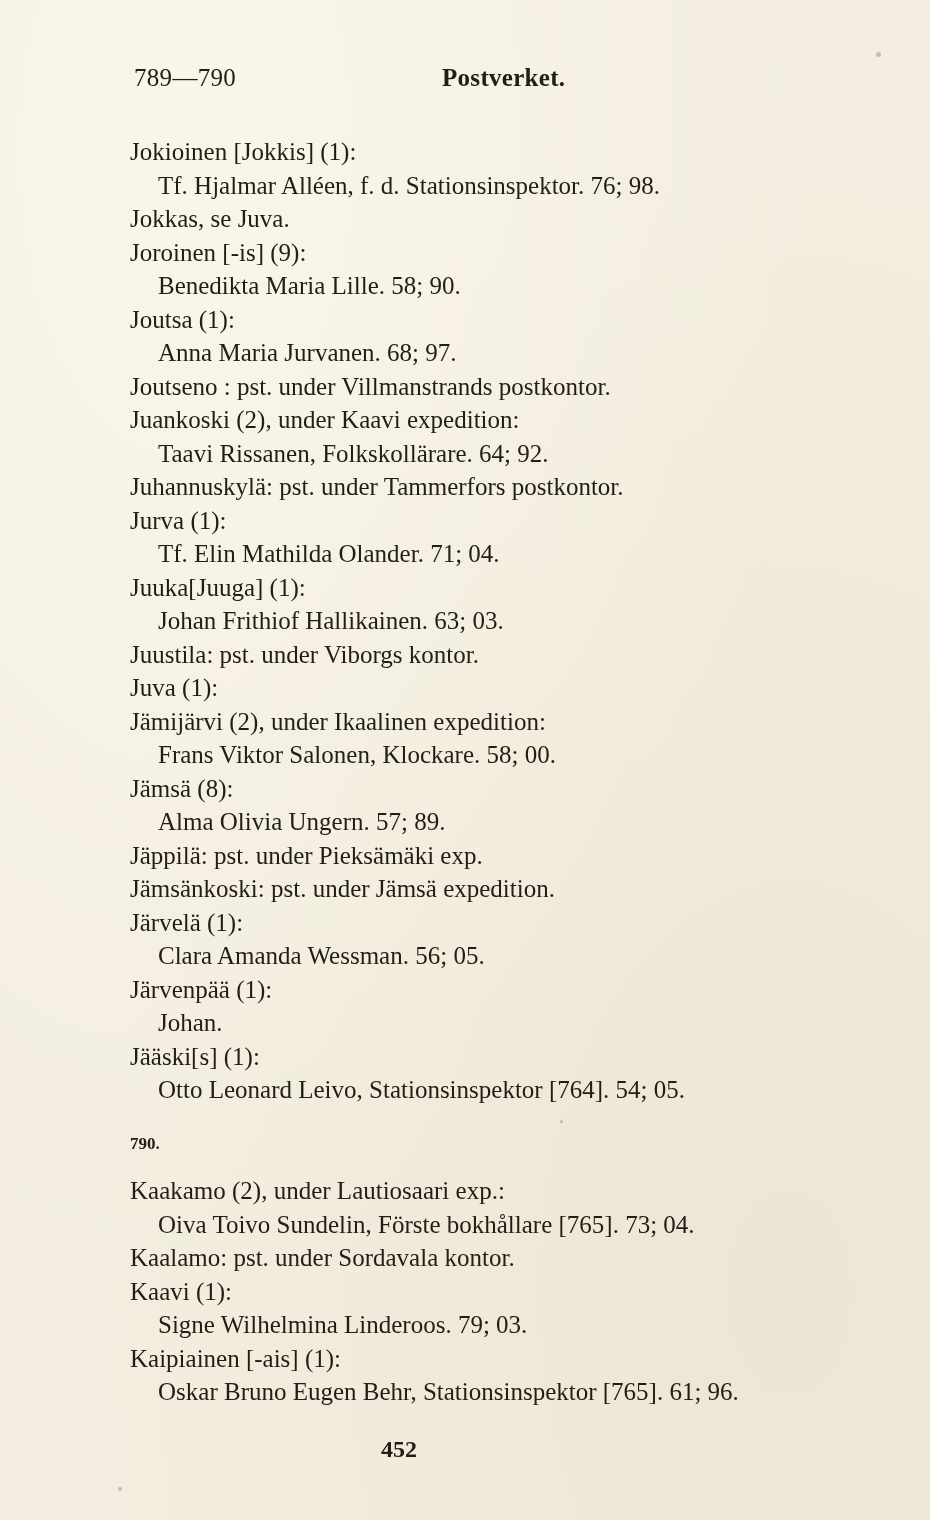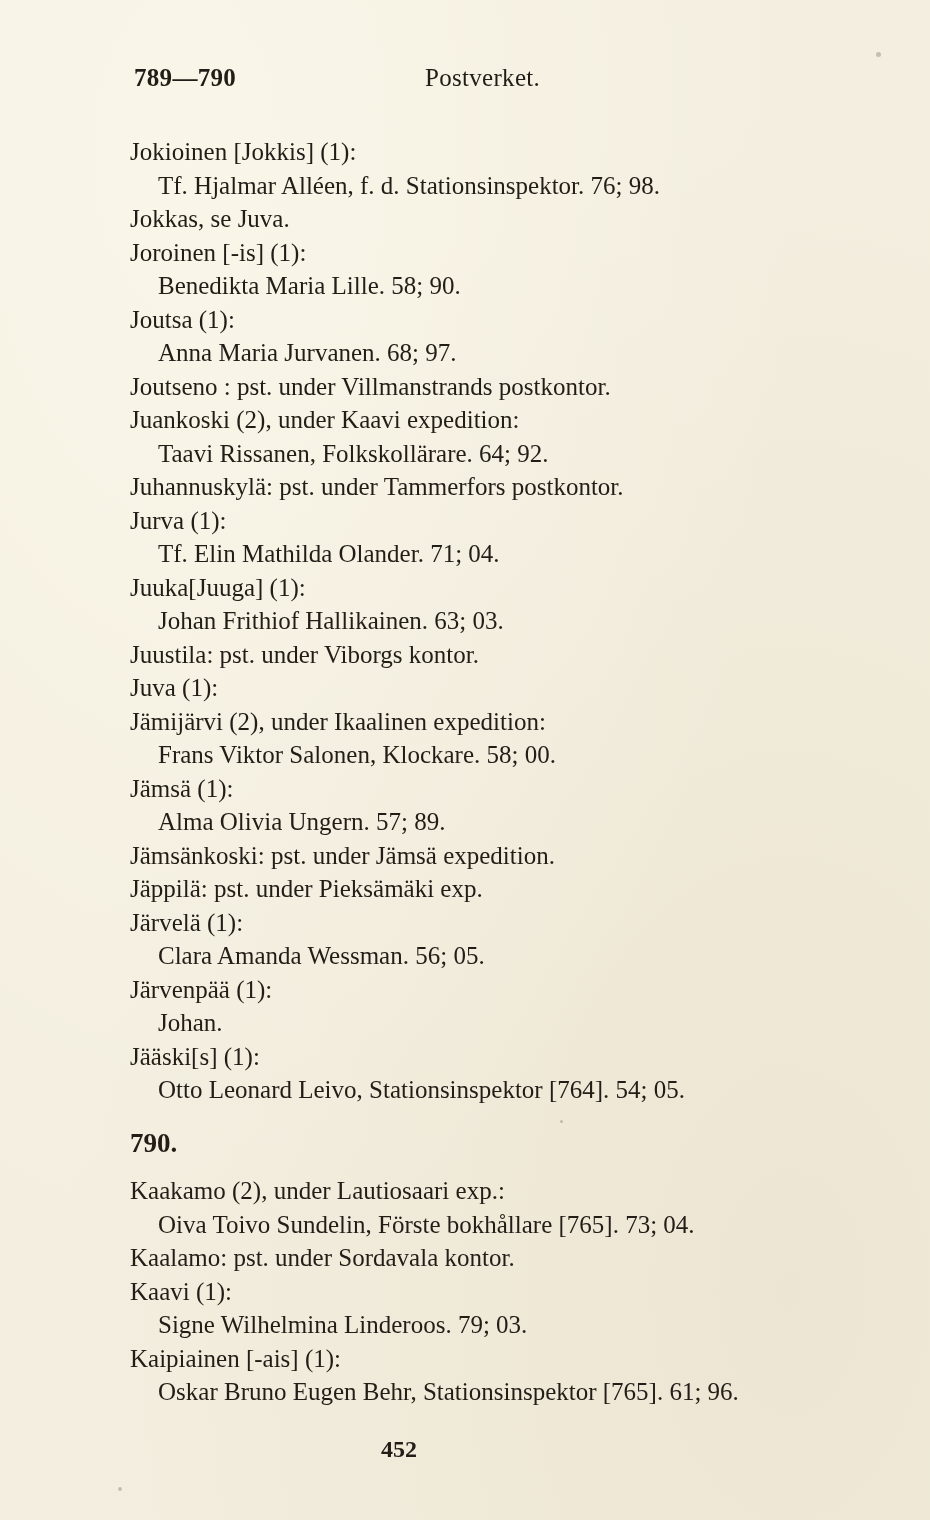--- a/index.html
+++ b/index.html
@@ -36,44 +36,44 @@
     top: 64px;
     left: 0;
     width: 930px;
     font-size: 25px;
     letter-spacing: .3px;
   }
   .header .folio {
     position: absolute;
     left: 134px;
     top: 0;
-    font-weight: bold;
+    font-weight: normal;
   }
   .header .title {
     position: absolute;
-    left: 425px;
+    left: 442px;
     top: 0;
-    font-weight: normal;
+    font-weight: bold;
   }
   .content {
     position: absolute;
     top: 135px;
     left: 130px;
     width: 670px;
   }
   .entry {
     font-size: 25px;
     line-height: 33.5px;
     white-space: nowrap;
   }
   .entry.indent {
     padding-left: 28px;
   }
   .section-num {
-    font-size: 27px;
+    font-size: 17px;
     font-weight: bold;
     line-height: 33.5px;
     margin-top: 20px;
     margin-bottom: 14px;
     font-family: Liberation Serif, serif;
   }
   .pagenum {
     position: absolute;
     top: 1436px;
     left: 0;
@@ -95,40 +95,40 @@
   <div class="header">
     <span class="folio">789—790</span>
     <span class="title">Postverket.</span>
   </div>
 
   <div class="content">
     <div id="list-1">
         <div class="entry">Jokioinen [Jokkis] (1):</div>
         <div class="entry indent">Tf.  Hjalmar Alléen, f. d. Stationsinspektor.  76; 98.</div>
         <div class="entry">Jokkas, se Juva.</div>
-        <div class="entry">Joroinen [-is] (1):</div>
+        <div class="entry">Joroinen [-is] (9):</div>
         <div class="entry indent">Benedikta Maria Lille.   58; 90.</div>
         <div class="entry">Joutsa (1):</div>
         <div class="entry indent">Anna  Maria  Jurvanen.   68;  97.</div>
         <div class="entry">Joutseno : pst. under Villmanstrands postkontor.</div>
         <div class="entry">Juankoski (2), under Kaavi expedition:</div>
         <div class="entry indent">Taavi Rissanen, Folkskollärare.   64; 92.</div>
         <div class="entry">Juhannuskylä: pst. under Tammerfors postkontor.</div>
         <div class="entry">Jurva (1):</div>
         <div class="entry indent">Tf. Elin Mathilda Olander.   71; 04.</div>
         <div class="entry">Juuka[Juuga] (1):</div>
         <div class="entry indent">Johan Frithiof Hallikainen.   63; 03.</div>
         <div class="entry">Juustila: pst. under Viborgs kontor.</div>
         <div class="entry">Juva (1):</div>
         <div class="entry">Jämijärvi (2), under Ikaalinen expedition:</div>
         <div class="entry indent">Frans Viktor Salonen, Klockare.  58; 00.</div>
-        <div class="entry">Jämsä (1):</div>
+        <div class="entry">Jämsä (8):</div>
         <div class="entry indent">Alma  Olivia  Ungern.   57;  89.</div>
+        <div class="entry">Jäppilä: pst. under Pieksämäki exp.</div>
         <div class="entry">Jämsänkoski: pst. under Jämsä expedition.</div>
-        <div class="entry">Jäppilä: pst. under Pieksämäki exp.</div>
         <div class="entry">Järvelä (1):</div>
         <div class="entry indent">Clara  Amanda  Wessman.   56;  05.</div>
         <div class="entry">Järvenpää (1):</div>
         <div class="entry indent">Johan.</div>
         <div class="entry">Jääski[s] (1):</div>
         <div class="entry indent">Otto  Leonard  Leivo,  Stationsinspektor [764].   54; 05.</div>
       </div>
     <div class="section-num">790.</div>
     <div id="list-2">
         <div class="entry">Kaakamo (2), under Lautiosaari exp.:</div>

